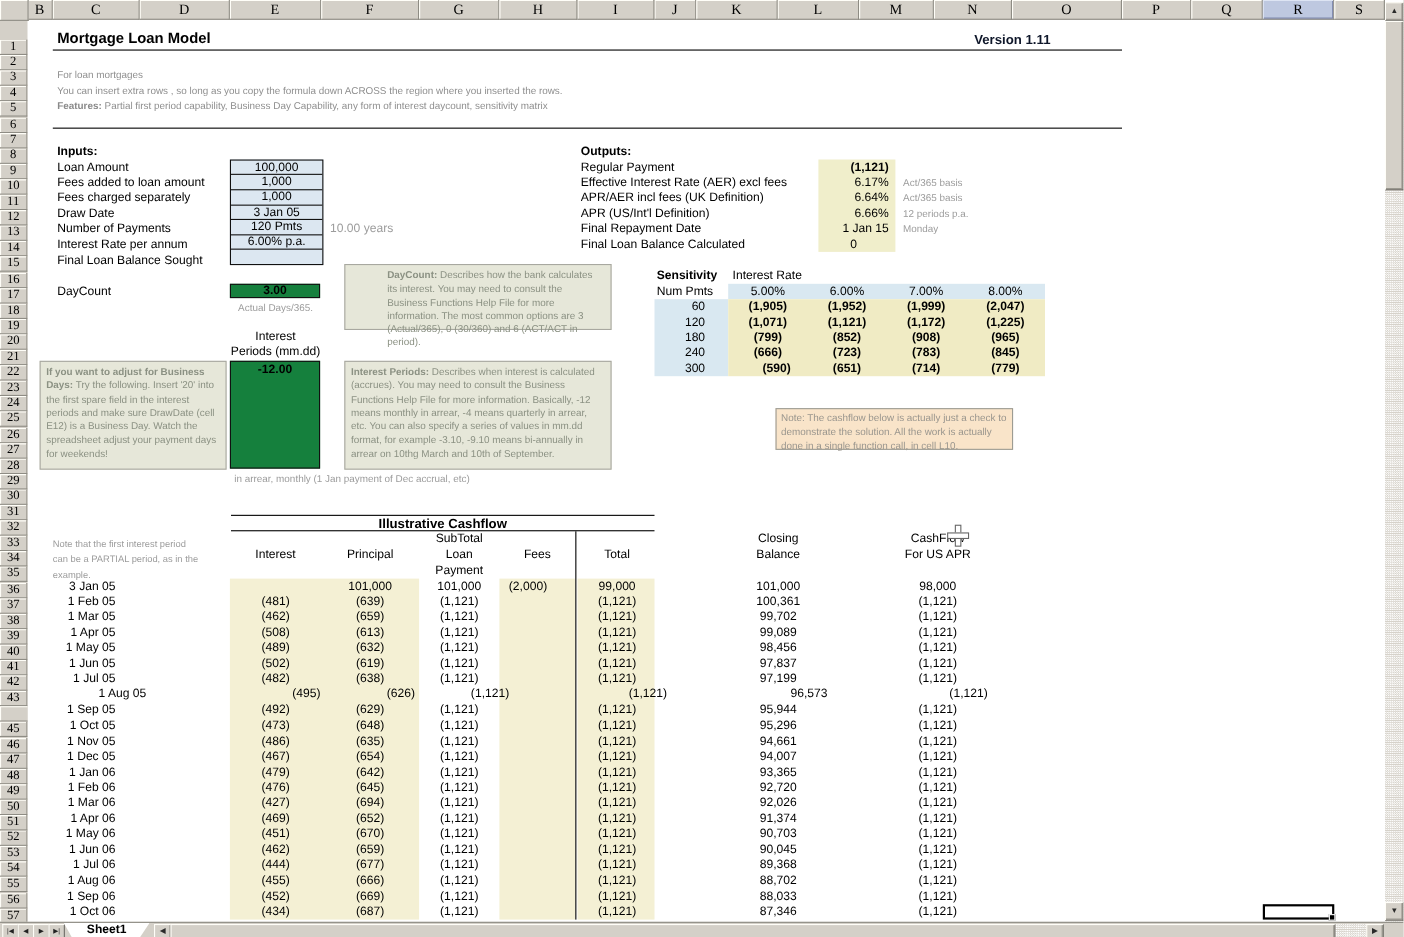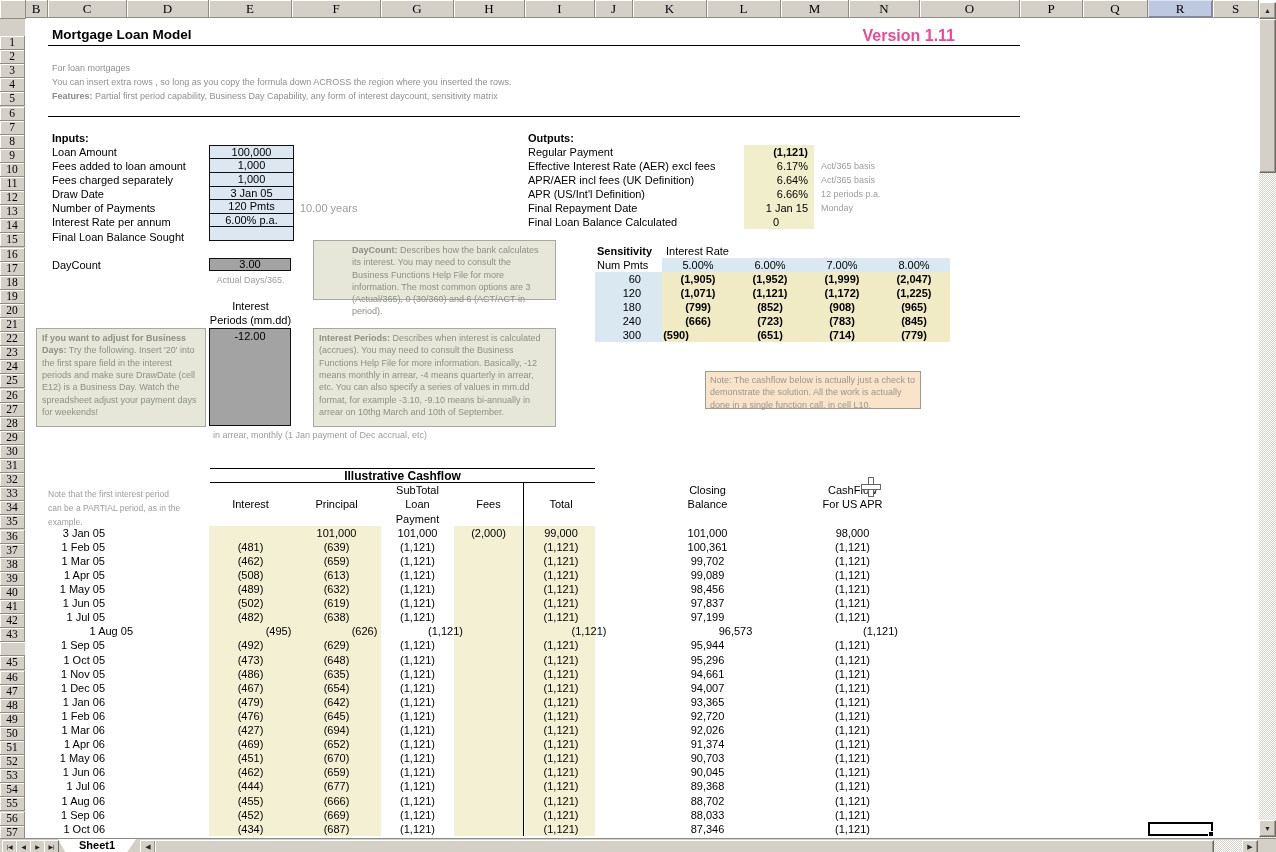--- a/index.html
+++ b/index.html
@@ -30,45 +30,45 @@
   #sheettab{position:absolute;left:58px;top:0px;width:78px;height:13px;background:#ffffff;
     clip-path:polygon(0 0,100% 0,88% 100%,10% 100%);border-bottom:1px solid #8e8c84;
     font-weight:bold;font-size:11px;text-align:center;line-height:13px;}
   
   #sheet{position:absolute;left:0;top:0;width:1259px;height:838px;z-index:1;background:#fff;}
   .rule{position:absolute;background:#000;height:1.5px;}
   .gray{color:#9c9c9c;}
   .b{font-weight:bold;}
   .small{font-size:9px;}
   .title{font-size:13.5px;font-weight:bold;}
-  .ver{color:#ec4899;font-weight:bold;font-size:16px;text-align:right;}
+  .ver{color:#0f172a;font-weight:bold;font-size:12px;text-align:right;}
   .intro{font-size:9px;color:#8f8f8f;}
   .cell{position:absolute;height:14.1px;line-height:14.1px;white-space:nowrap;}
   .inputstack{position:absolute;left:209px;top:144.9px;width:83px;border:1.5px solid #111;background:#dce7f1;}
   .inputstack div{height:12.6px;line-height:12.6px;border-top:1px solid #111;text-align:center;}
   .inputstack div:first-child{border-top:none;}
-  .bluebox{position:absolute;background:#a3a3a3;border:1.5px solid #111;text-align:center;}
+  .bluebox{position:absolute;background:#15803d;border:1.5px solid #111;text-align:center;font-weight:bold;}
   .ylw{background:#f0eecb;}
   .notebox{position:absolute;background:#e6e7d9;border:1px solid #a8a8a0;color:#8b9183;font-size:9px;
     line-height:12.3px;padding:3px 5px;box-sizing:border-box;}
   .notebox .nb{font-weight:bold;}
   .peachbox{position:absolute;background:#f9e4c9;border:1px solid #9c9c94;color:#9a968e;font-size:9px;
     line-height:12.3px;padding:2px 4px;box-sizing:border-box;}
   .outlabel{position:absolute;width:214px;height:14.1px;line-height:14.1px;overflow:hidden;white-space:nowrap;left:528px;}
   .outval{position:absolute;left:744px;width:64px;height:14.1px;line-height:14.1px;text-align:right;}
   .outval.center{text-align:center;}
   .outnote{position:absolute;left:821px;height:14.1px;line-height:14.1px;font-size:9px;color:#9c9c9c;}
   .sensval{position:absolute;width:72px;text-align:center;height:14.1px;line-height:14.1px;}
   .cfrow{position:absolute;left:0;width:960px;height:14.1px;line-height:14.1px;}
   .cc{position:absolute;height:14.1px;line-height:14.1px;white-space:nowrap;}
   .c-date{left:40px;width:65px;text-align:right;}
   .c-int{left:209px;width:83px;text-align:center;}
   .c-pri{left:292px;width:89px;text-align:center;}
   .c-sub{left:381px;width:73px;text-align:center;}
-  .c-fee{left:454px;width:52px;text-align:right;}
+  .c-fee{left:454px;width:52px;text-align:center;}
   .c-tot{left:527px;width:68px;text-align:center;}
   .c-clo{left:660px;width:95px;text-align:center;}
   .c-ucf{left:805px;width:95px;text-align:center;}
   .hdrtxt{position:absolute;height:14.1px;line-height:14.1px;text-align:center;white-space:nowrap;}
   
   #selcell{position:absolute;left:1148px;top:821.7px;width:61px;height:10px;border:2px solid #000;z-index:4;}
   #selhandle{position:absolute;right:-3px;bottom:-3px;width:4px;height:4px;background:#000;border:1px solid #fff;}
   #cursor{position:absolute;left:861px;top:477px;width:20px;height:20px;z-index:9;pointer-events:none;}
   #cursor .v{position:absolute;left:7px;top:0;width:4px;height:18px;background:#fff;border:1px solid #666;}
   #cursor .h{position:absolute;top:7px;left:0;height:4px;width:18px;background:#fff;border:1px solid #666;}
@@ -195,21 +195,21 @@
         </div>
         <div>
   <div class="cell" style="width: 46px; text-align: right; left: 595px; top: 314.1px;">240</div>
 <div class="sensval b" style="left: 662px; top: 314.1px;">(666)</div>
           <div class="sensval b" style="left: 734px; top: 314.1px;">(723)</div>
           <div class="sensval b" style="left: 806px; top: 314.1px;">(783)</div>
           <div class="sensval b" style="left: 878px; top: 314.1px;">(845)</div>
         </div>
         <div>
   <div class="cell" style="width: 46px; text-align: right; left: 595px; top: 328.2px;">300</div>
-<div class="sensval b" style="left: 640px; top: 328.2px;">(590)</div>
+<div class="sensval b" style="left: 670px; top: 328.2px;">(590)</div>
           <div class="sensval b" style="left: 734px; top: 328.2px;">(651)</div>
           <div class="sensval b" style="left: 806px; top: 328.2px;">(714)</div>
           <div class="sensval b" style="left: 878px; top: 328.2px;">(779)</div>
         </div>
       </div>
 
     <div class="rule" style="left:210px;top:467.8px;width:385px;height:1px;"></div>
     <div class="cell b" style="left:210px;top:468.6px;width:385px;text-align:center;font-size:12px;">Illustrative Cashflow</div>
     <div class="rule" style="left:210px;top:481.8px;width:385px;"></div>
 

